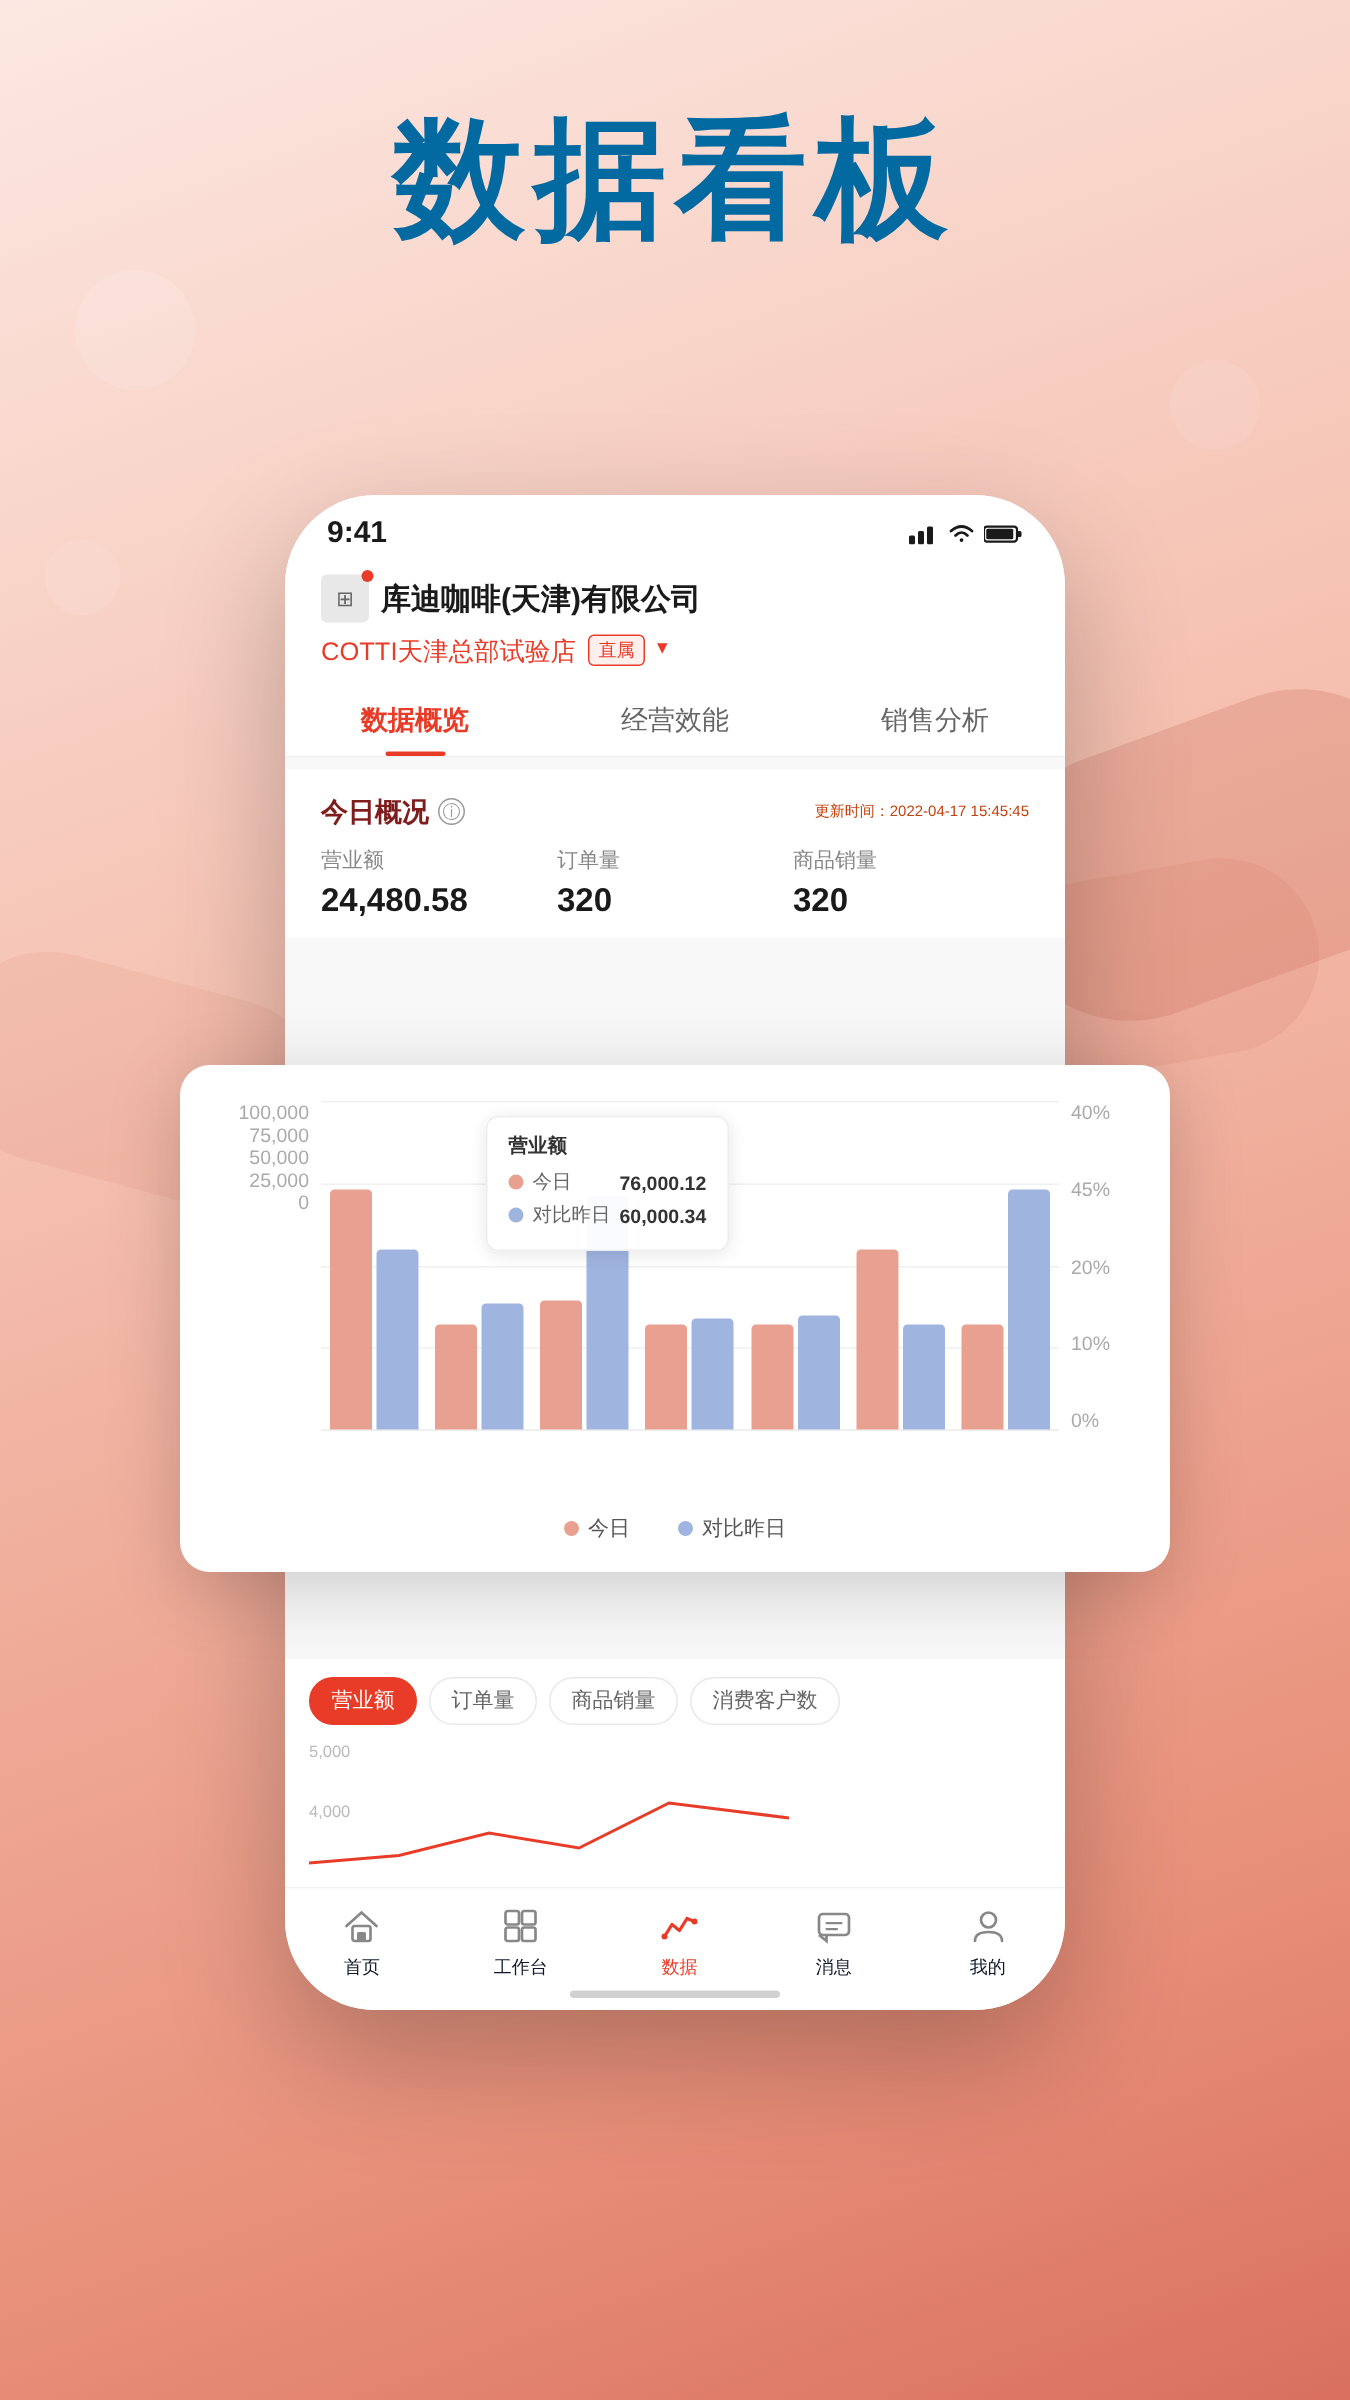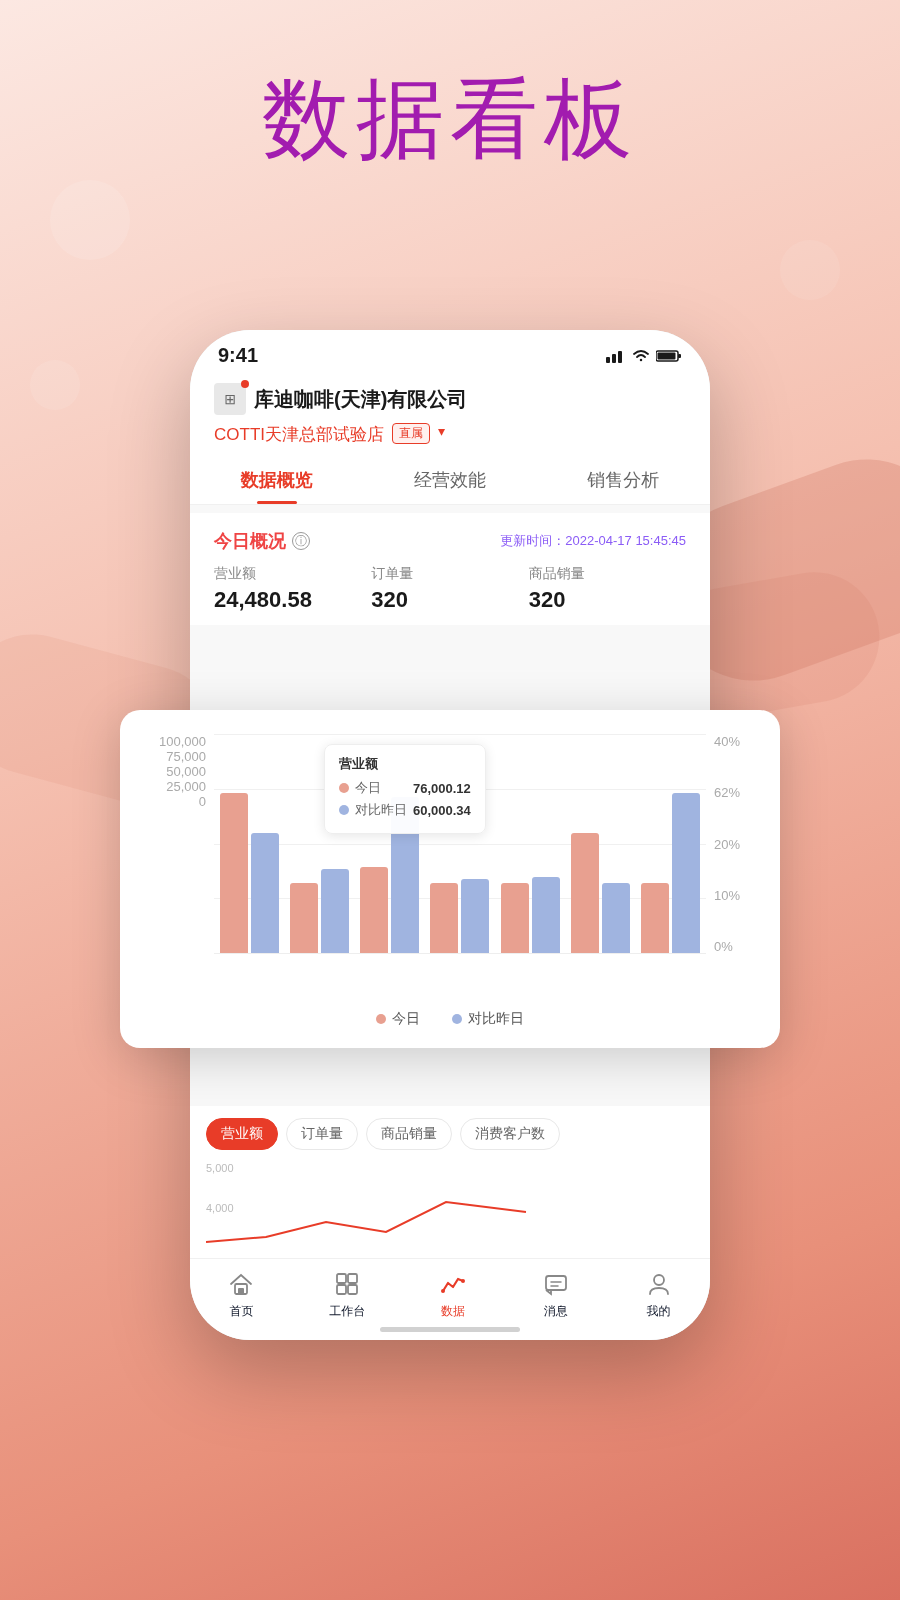--- a/index.html
+++ b/index.html
@@ -30,22 +30,22 @@
     
     .hero-section {
       position: absolute;
       top: 60px;
       left: 0; right: 0;
       text-align: center;
       z-index: 10;
     }
     .hero-title {
       font-size: 88px;
-      font-weight: 400;
-      color: #a21caf;
+      font-weight: 700;
+      color: #0369a1;
       letter-spacing: 6px;
       text-shadow: none;
     }
     .hero-subtitle {
       font-size: 52px;
       font-weight: 600;
       color: #d94f35;
       margin-top: 10px;
       letter-spacing: 8px;
     }
@@ -198,39 +198,39 @@
     }
     .overview-header {
       display: flex;
       justify-content: space-between;
       align-items: center;
       margin-bottom: 12px;
     }
     .overview-title {
       font-size: 18px;
       font-weight: 600;
-      color: #ef4444;
+      color: #7f1d1d;
       text-align: center;
     }
     .overview-title-row {
       display: flex;
       align-items: center;
       gap: 6px;
     }
     .info-icon {
       width: 18px; height: 18px;
       border: 1.5px solid #999;
       border-radius: 50%;
       display: flex; align-items: center; justify-content: center;
       font-size: 12px;
       color: #999;
     }
     .update-time {
-      font-size: 13px;
-      color: #8b5cf6;
+      font-size: 10px;
+      color: #c2410c;
     }
     .metrics-row {
       display: flex;
       justify-content: space-between;
     }
     .metric-item {
       flex: 1;
     }
     .metric-label {
       font-size: 14px;
@@ -662,21 +662,21 @@
     <div class="chart-y-labels">
       <span class="y-label">100,000</span>
       <span class="y-label">75,000</span>
       <span class="y-label">50,000</span>
       <span class="y-label">25,000</span>
       <span class="y-label">0</span>
     </div>
 
     <div class="chart-y-right">
       <span class="y-label">40%</span>
-      <span class="y-label">62%</span>
+      <span class="y-label">45%</span>
       <span class="y-label">20%</span>
       <span class="y-label">10%</span>
       <span class="y-label">0%</span>
     </div>
 
     <div class="grid-lines">
       <div class="grid-line"></div>
       <div class="grid-line"></div>
       <div class="grid-line"></div>
       <div class="grid-line"></div>

